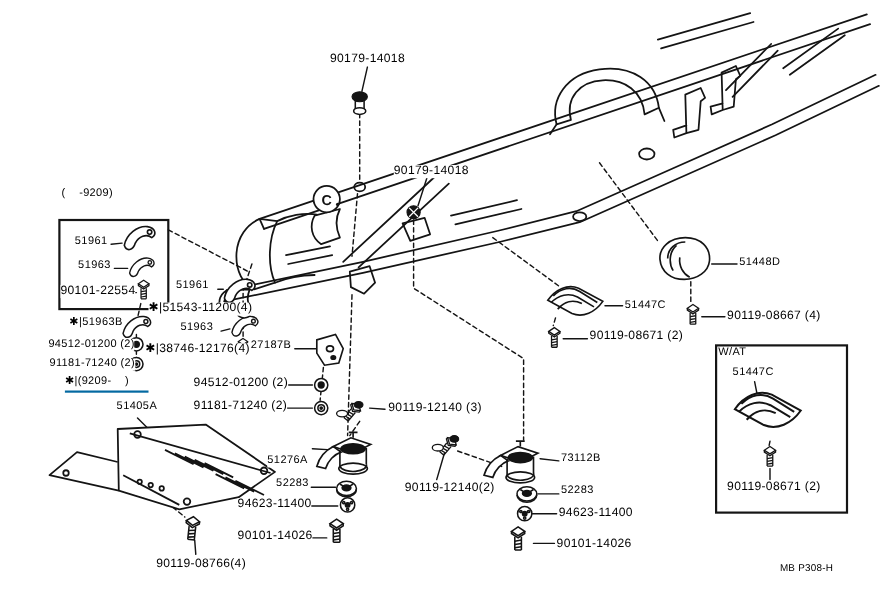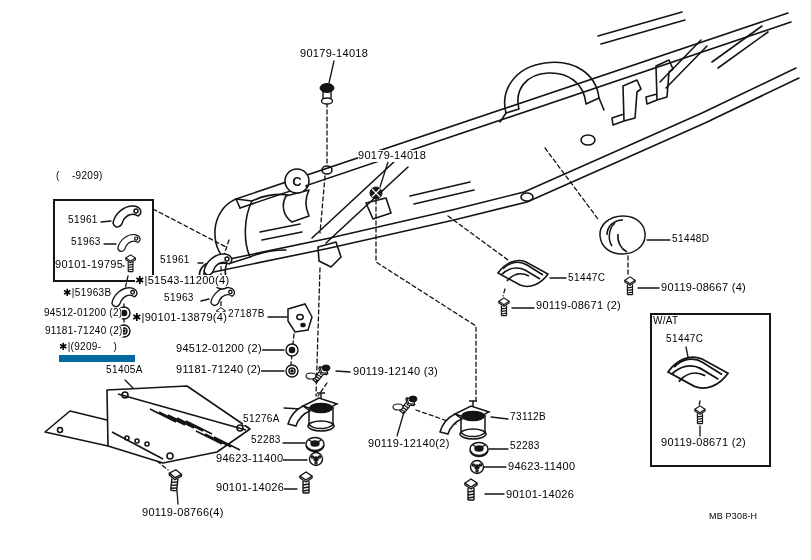--- a/index.html
+++ b/index.html
@@ -4,21 +4,21 @@
 <style>
   html,body{margin:0;padding:0;background:#888;}
   .stage{position:relative;width:811px;height:560px;background:#fff;overflow:hidden;
          font-family:"Liberation Sans","DejaVu Sans",sans-serif;color:#000;}
   svg{position:absolute;left:0;top:0;}
   .lbl{position:absolute;font-weight:normal;font-size:11px;letter-spacing:.3px;
        white-space:pre;background:#fff;line-height:1.05;}
   .lbl.lg{font-size:10px;letter-spacing:.4px;}
   .lbl.sm{font-size:10px;}
   .lbl.xs{font-size:9px;letter-spacing:.2px;}
-  .lbl.underline{border-bottom:7px solid #0369a1;padding-bottom:2px;}
+  .lbl.underline{border-bottom:2px solid #0369a1;padding-bottom:2px;}
   .pbox{position:absolute;border:2px solid #151515;background:transparent;}
   .cmark{font:bold 13px "Liberation Sans","DejaVu Sans",sans-serif;text-anchor:middle;fill:#111;}
 </style>
 </head>
 <body>
 
 <div class="stage">
 
   <svg width="811" height="560" viewBox="0 0 811 560">
     <defs>
@@ -254,26 +254,26 @@
 
   <div class="pbox" style="left:53px;top:199px;width:97px;height:79px"></div>
   <div class="pbox" style="left:650px;top:313px;width:117px;height:150px"></div>
 
   <div class="lbl" style="left:300px;top:48px">90179-14018</div>
   <div class="lbl" style="left:358px;top:150px">90179-14018</div>
 
   <div class="lbl sm" style="left:56px;top:171px;background:transparent">(&nbsp;&nbsp;&nbsp;&nbsp;-9209)</div>
   <div class="lbl lg" style="left:68px;top:215px">51961</div>
   <div class="lbl lg" style="left:71px;top:237px">51963</div>
-  <div class="lbl" style="left:55px;top:259px">90101-19795</div>
+  <div class="lbl" style="left:55px;top:259px">90101-22554</div>
 
   <div class="lbl lg" style="left:160px;top:255px">51961</div>
   <div class="lbl" style="left:135px;top:275px">✱|51543-11200(4)</div>
   <div class="lbl lg" style="left:164px;top:293px">51963</div>
-  <div class="lbl" style="left:132px;top:312px">✱|90101-13879(4)</div>
+  <div class="lbl" style="left:132px;top:312px">✱|38746-12176(4)</div>
   <div class="lbl lg" style="left:228px;top:309px">27187B</div>
   <div class="lbl" style="left:176px;top:343px">94512-01200 (2)</div>
   <div class="lbl" style="left:176px;top:364px">91181-71240 (2)</div>
 
   <div class="lbl lg" style="left:63px;top:288px">✱|51963B</div>
   <div class="lbl sm" style="left:44px;top:308px">94512-01200 (2)</div>
   <div class="lbl sm" style="left:45px;top:326px">91181-71240 (2)</div>
   <div class="lbl sm underline" style="left:59px;top:342px;min-width:76px">✱|(9209-&nbsp;&nbsp;&nbsp;&nbsp;)</div>
 
   <div class="lbl lg" style="left:106px;top:365px">51405A</div>

